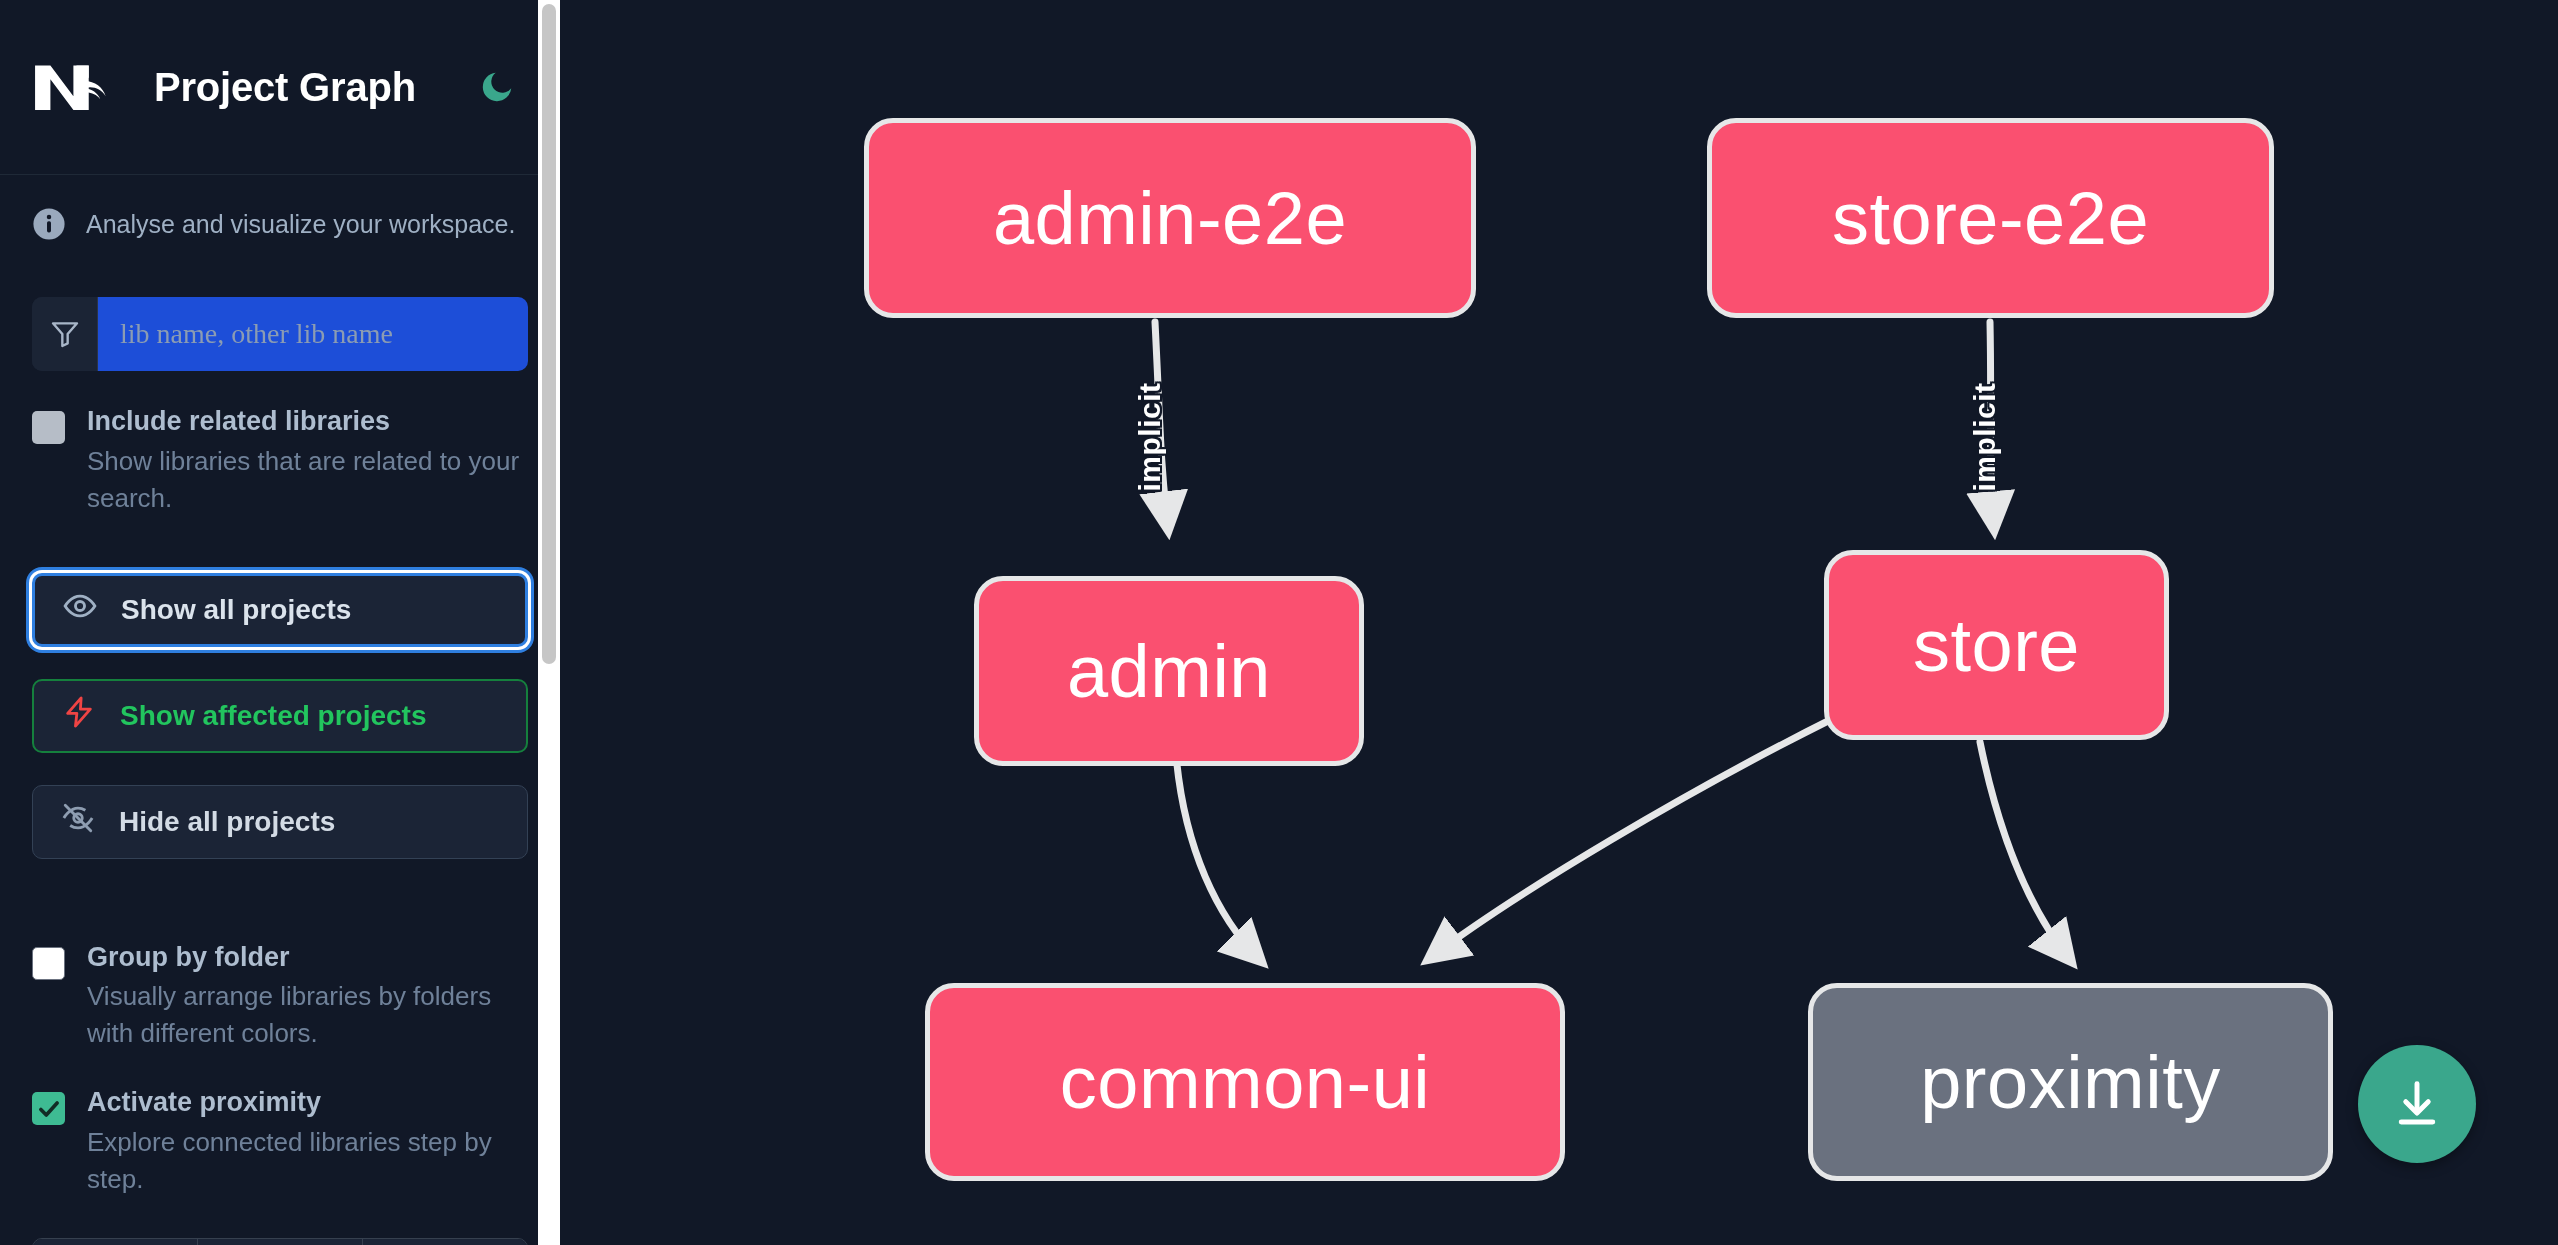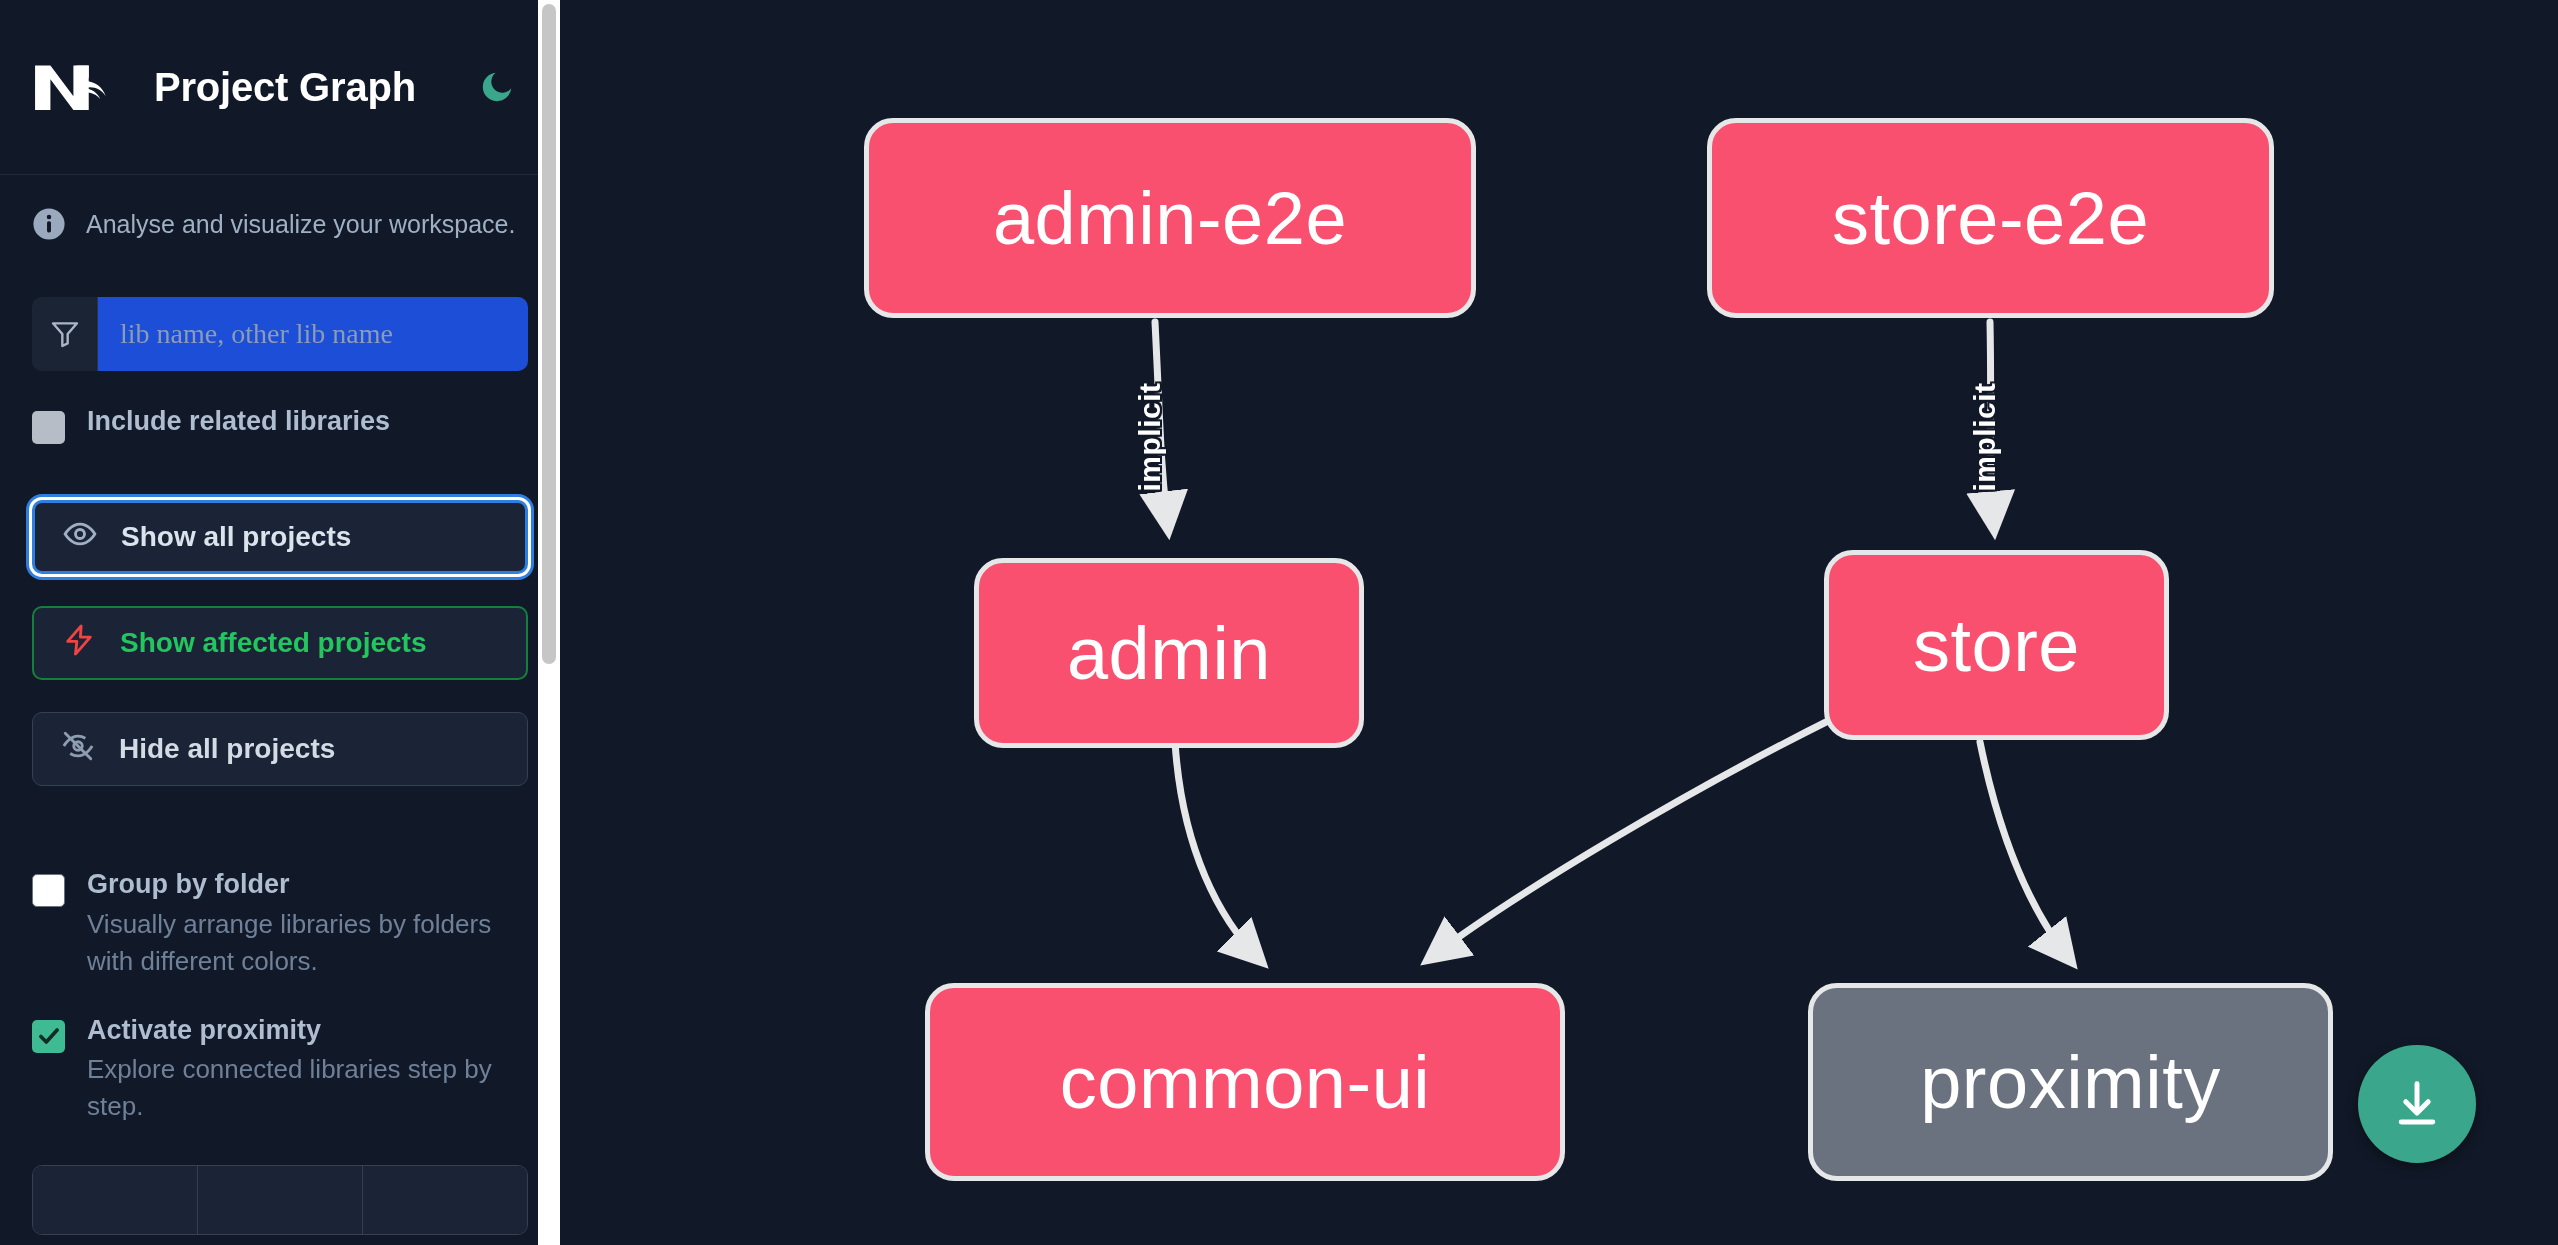--- a/index.html
+++ b/index.html
@@ -205,20 +205,21 @@
             <path d="M3 4h18l-7 8v7l-4 2v-9z"></path>
           </svg>
         </span>
         <input class="search-input" type="text" placeholder="lib name, other lib name" style="">
       </div>
 
       <div class="check-row">
         <span class="cb grey"></span>
         <span class="check-texts">
           <span class="check-title" style="display:block">Include related libraries</span>
+          <span class="check-desc" style="display:block">Show libraries that are related to your search.</span>
         </span>
       </div>
 
       <div class="btn-stack">
         <button class="gbtn focused">
           <span>
             <svg viewBox="0 0 24 24" width="34" height="34" fill="none" stroke="#9fb0c4" stroke-width="2">
               <path d="M1.5 12S5.5 5 12 5s10.5 7 10.5 7-4 7-10.5 7S1.5 12 1.5 12z"></path>
               <circle cx="12" cy="12" r="3.2"></circle>
             </svg>
@@ -299,21 +300,21 @@
     </svg>
 
     <div class="node app" style="left:304px; top:118px; width:612px; height:200px;">
       <span>admin-e2e</span>
     </div>
 
     <div class="node app" style="left:1147px; top:118px; width:567px; height:200px;">
       <span>store-e2e</span>
     </div>
 
-    <div class="node app" style="left:414px; top:558px; width:390px; height:190px;">
+    <div class="node app" style="left:414px; top:576px; width:390px; height:190px;">
       <span>admin</span>
     </div>
 
     <div class="node app" style="left:1264px; top:550px; width:345px; height:190px;">
       <span>store</span>
     </div>
 
     <div class="node app" style="left:365px; top:983px; width:640px; height:198px;">
       <span>common-ui</span>
     </div>

